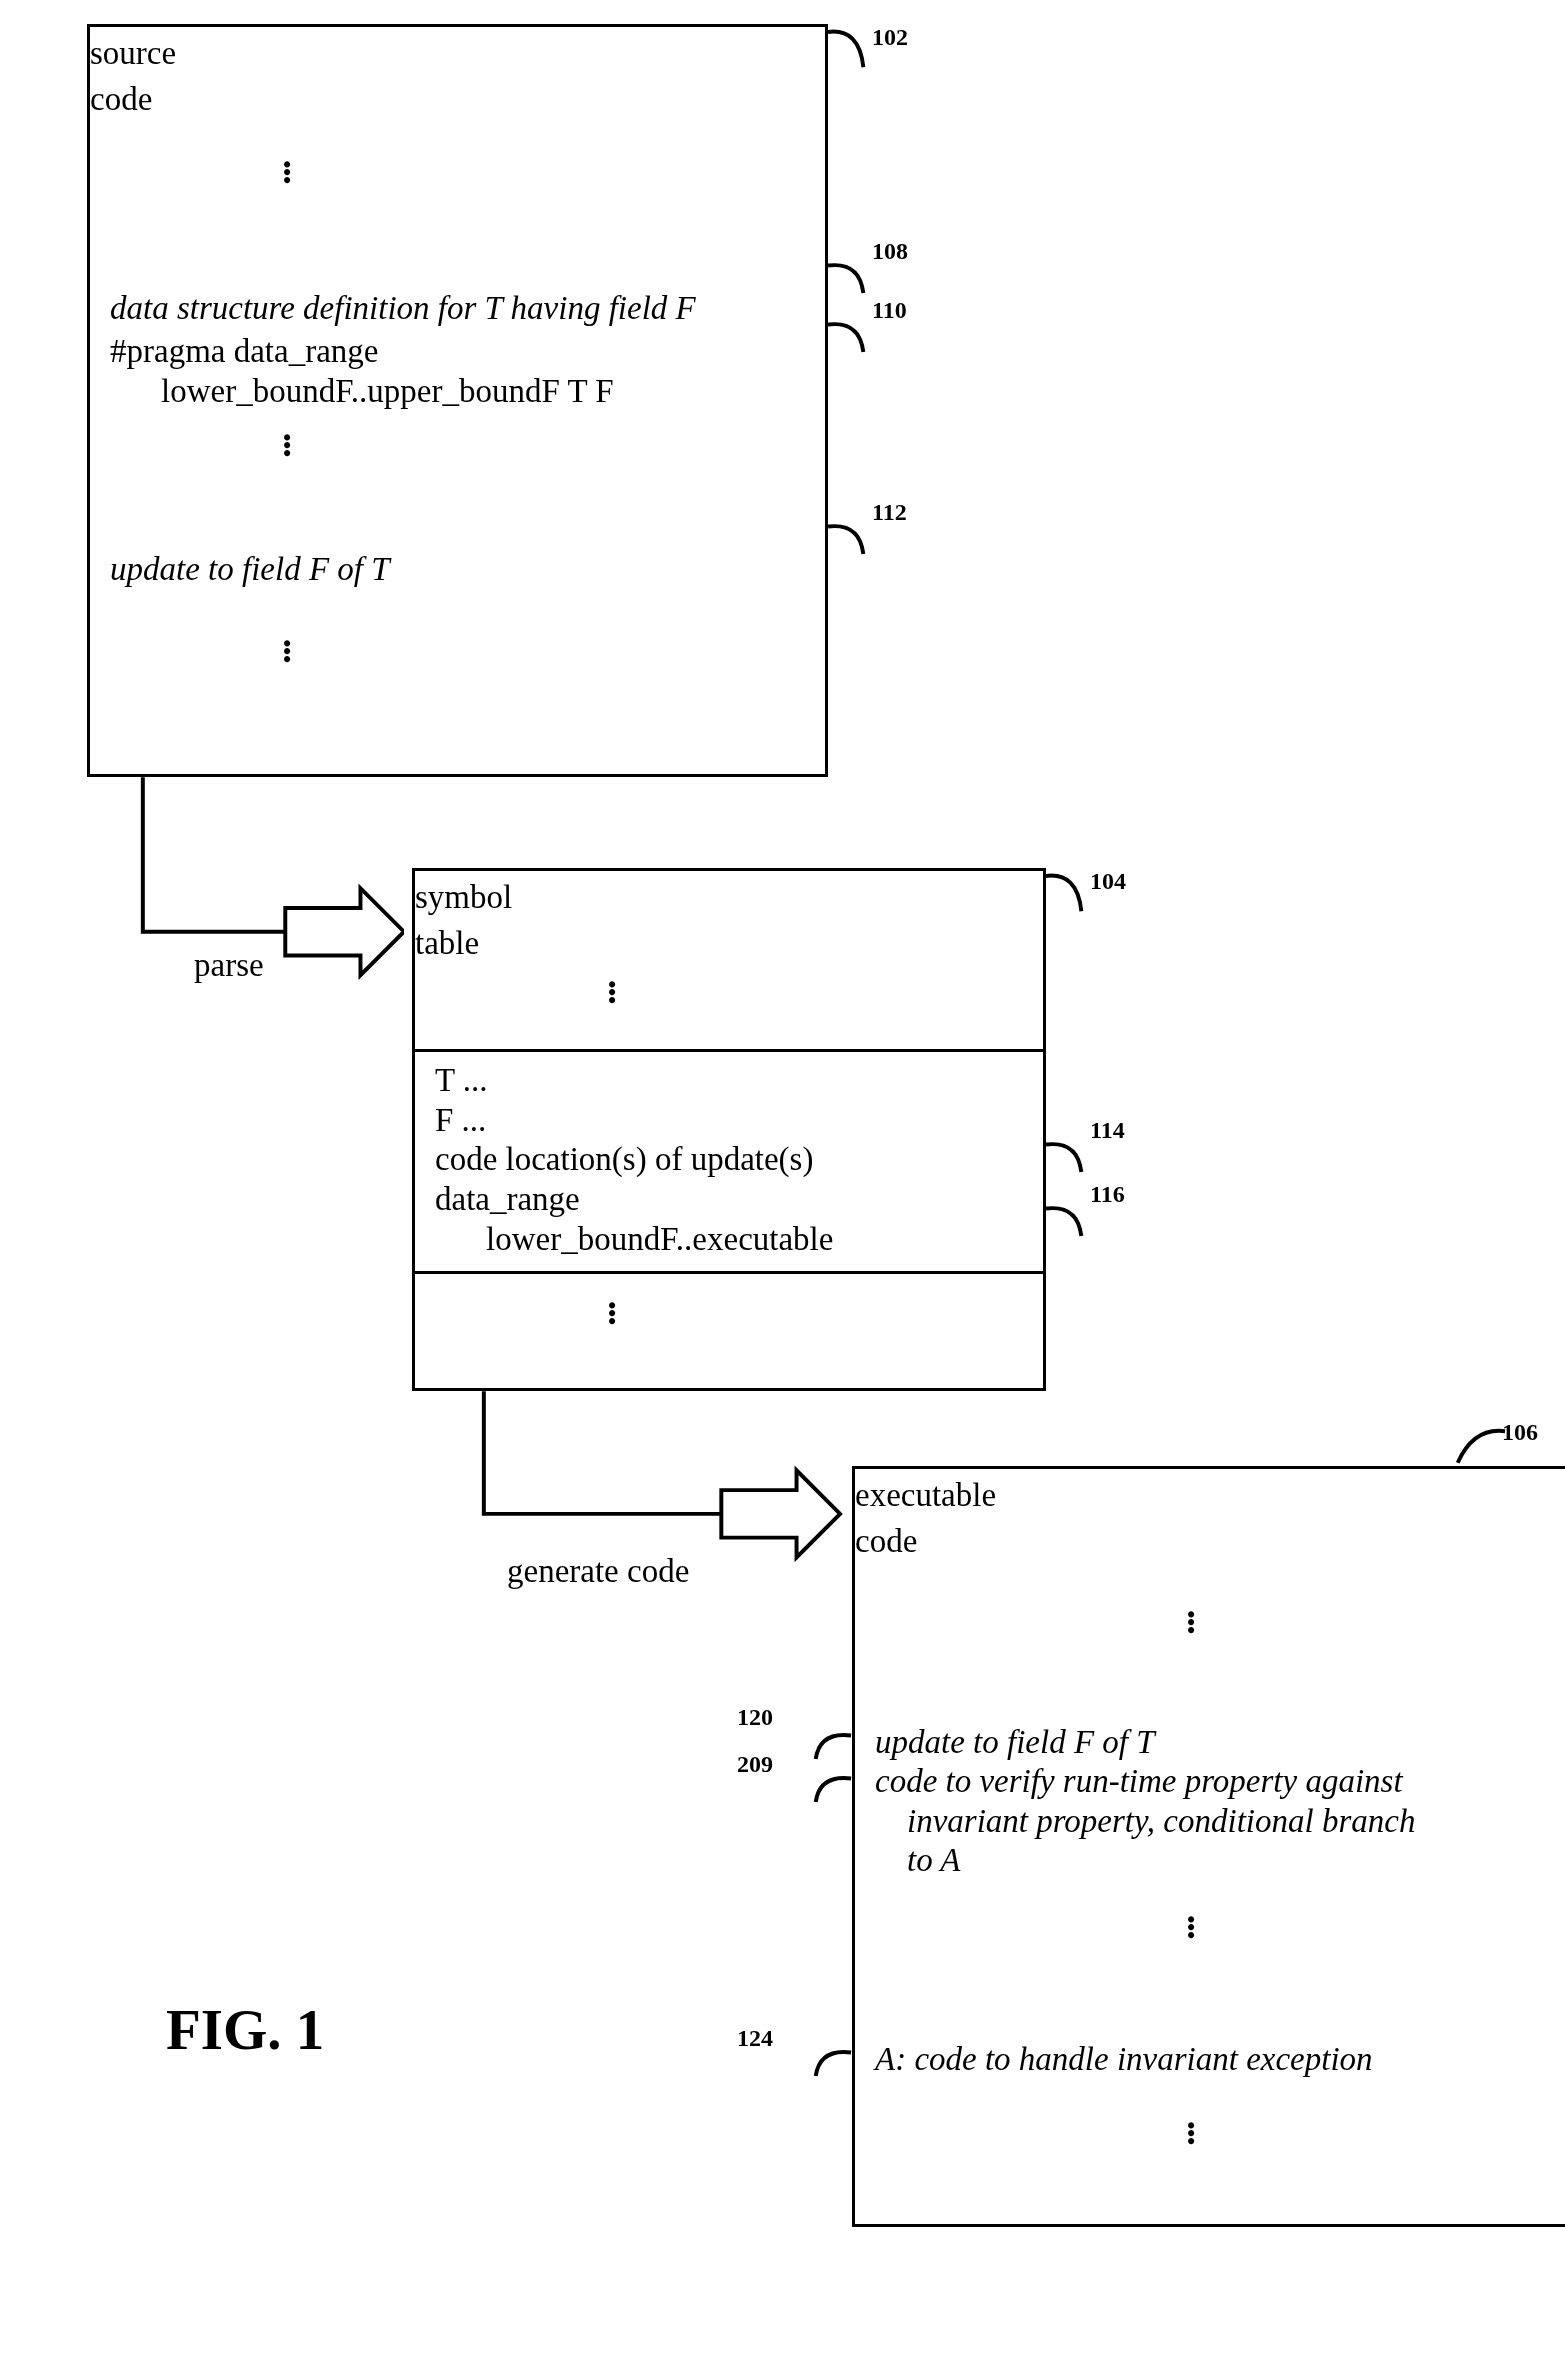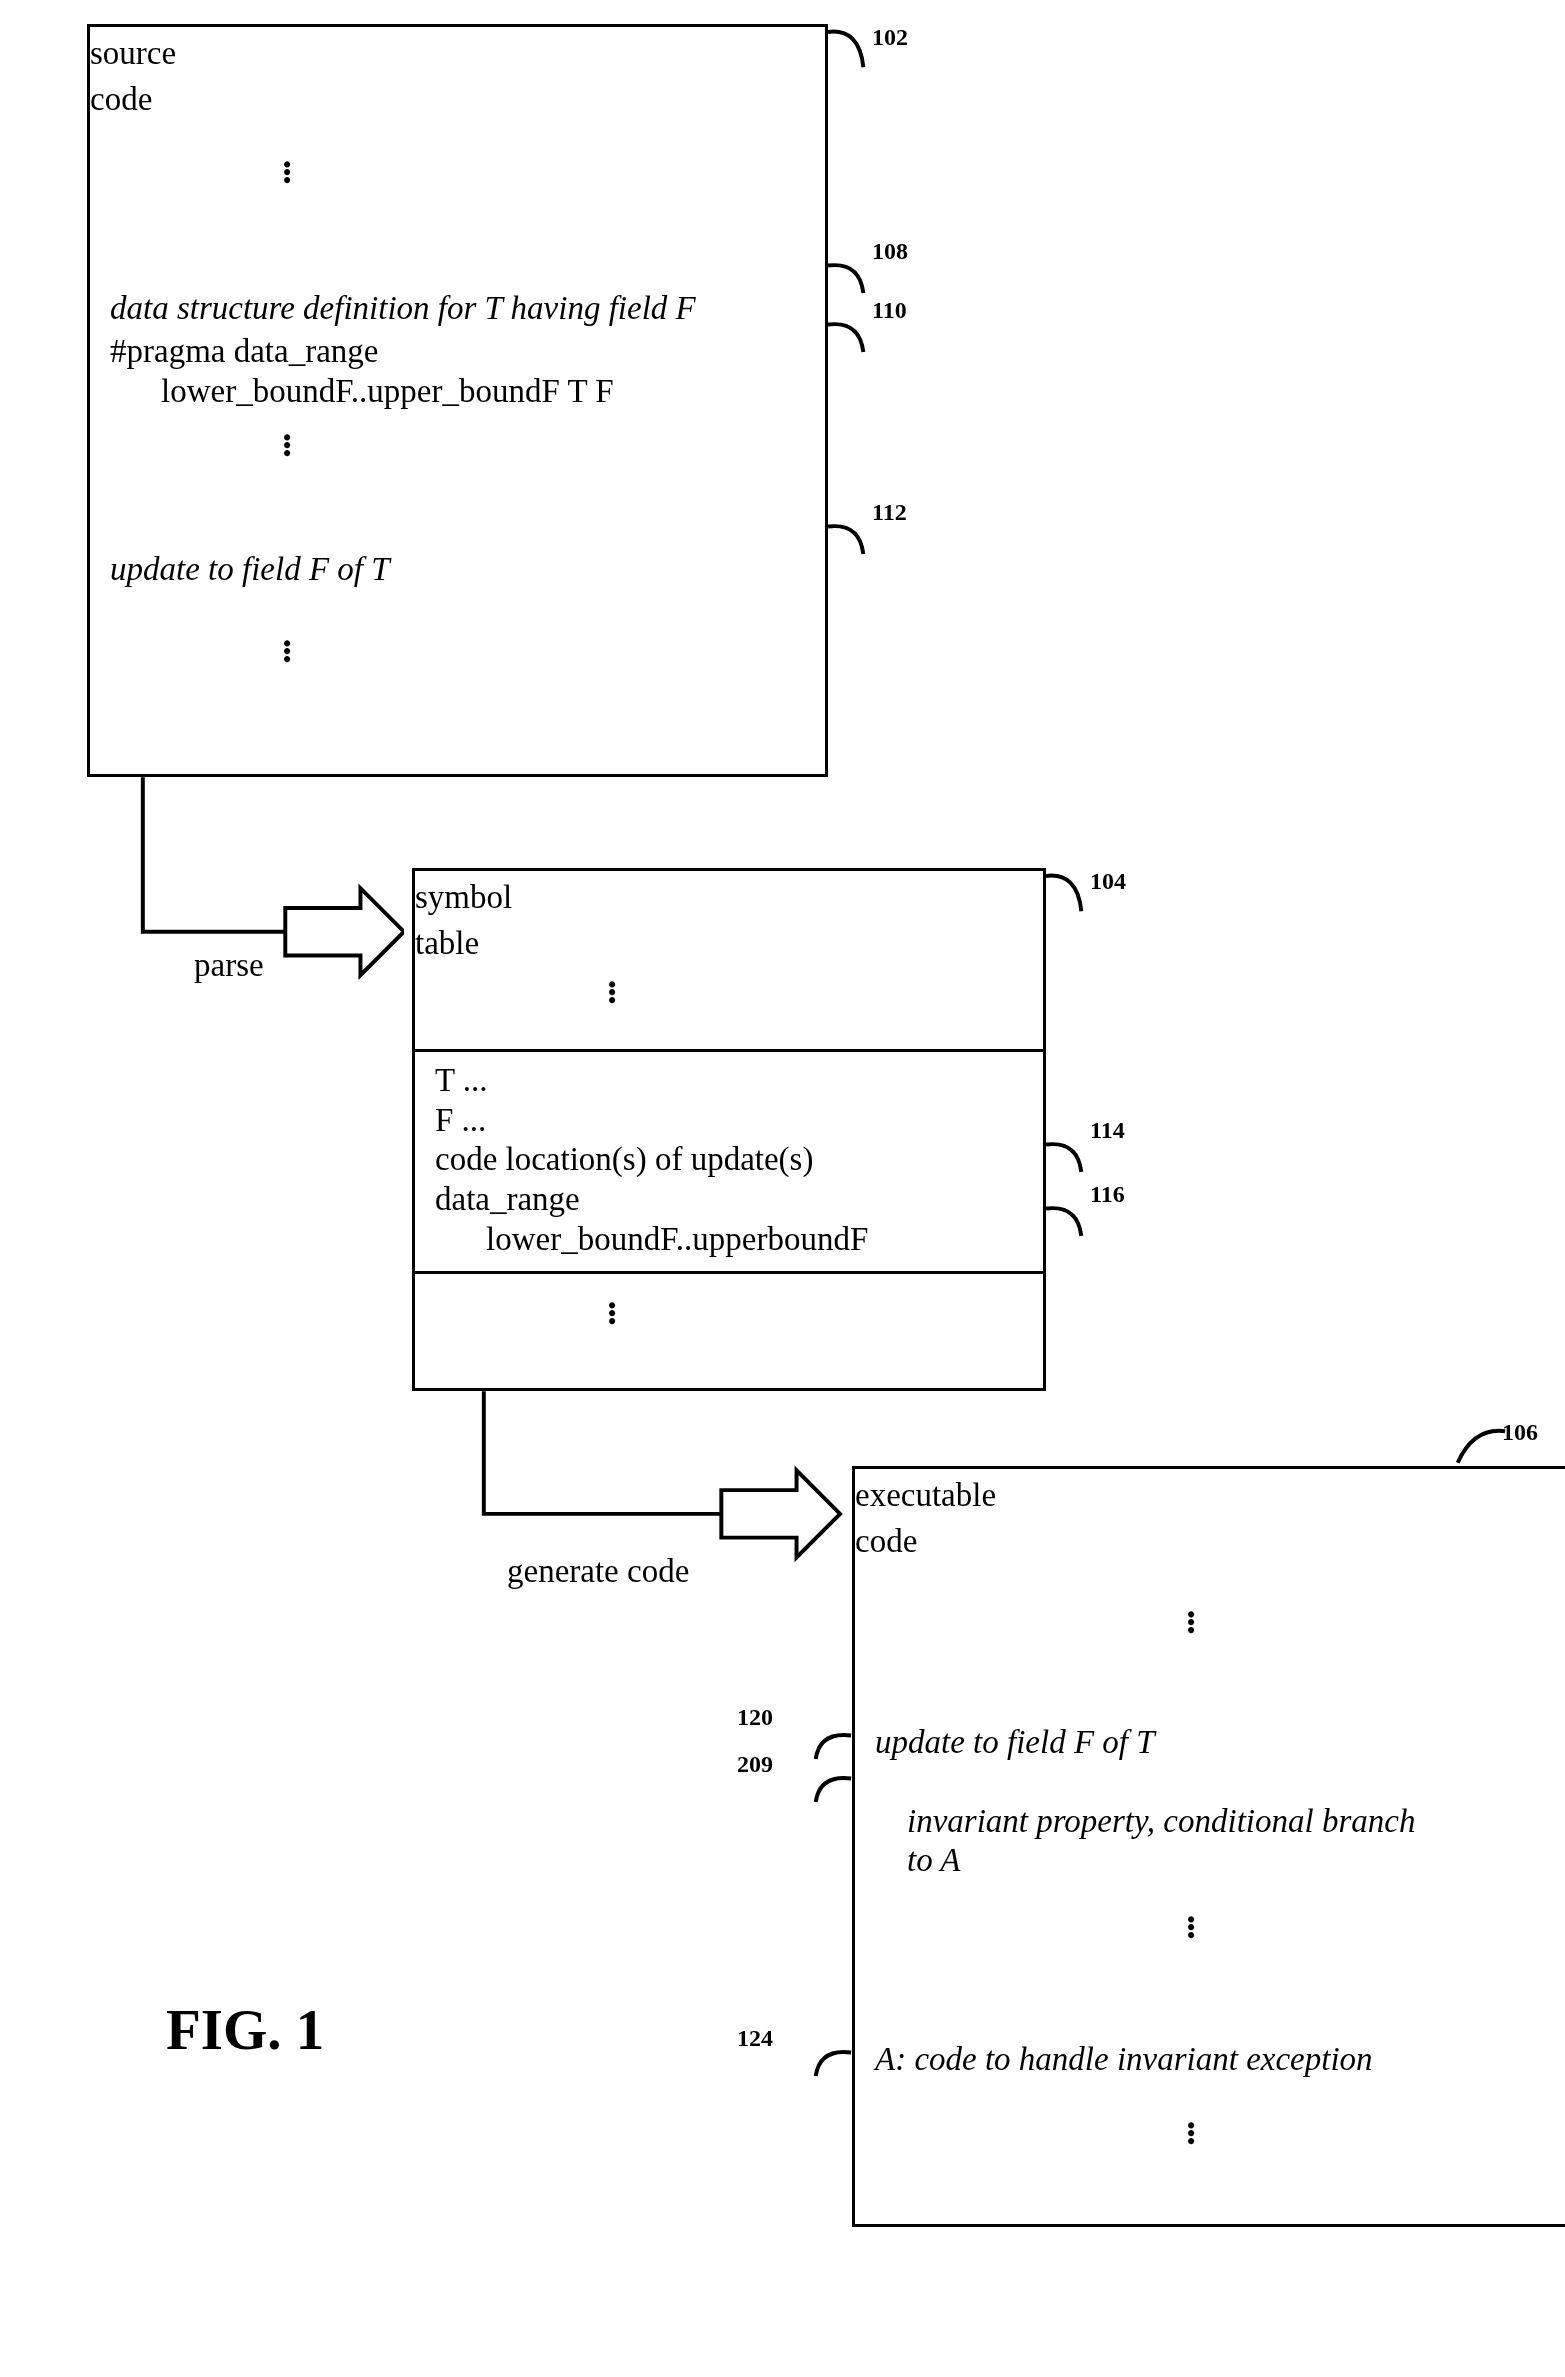--- a/index.html
+++ b/index.html
@@ -119,21 +119,21 @@
     <div class="box-title">table</div>
 
     <div class="dots" style="position:absolute; left:178px; top:107px; writing-mode:vertical-lr; letter-spacing:-4.8px;">···</div>
 
     <div class="divider" style="top:178px;"></div>
 
     <div class="content-line" style="position:absolute; left:20px; top:190px;">T ...</div>
     <div class="content-line" style="position:absolute; left:20px; top:230px;">F ...</div>
     <div class="content-line" style="position:absolute; left:20px; top:269px;">code location(s) of update(s)</div>
     <div class="content-line" style="position:absolute; left:20px; top:309px;">data_range</div>
-    <div class="content-line" style="position:absolute; left:71px; top:349px;">lower_boundF..upperboundF</div>
+    <div class="content-line" style="position:absolute; left:71px; top:349px;">lower_boundF..executable</div>
 
     <div class="divider" style="top:400px;"></div>
 
     <div class="dots" style="position:absolute; left:178px; top:428px; writing-mode:vertical-lr; letter-spacing:-4.8px;">···</div>
   </div>
 
   <svg class="ref-hook" style="left:1046px; top:868px;" width="55" height="63" viewBox="0 0 70 80">
     <path d="M0 10 Q40 5 45 55" stroke="#000" stroke-width="5" fill="none"></path>
   </svg>
   <div class="ref-label" style="left:1090px; top:868px;">104</div>
@@ -155,20 +155,21 @@
   <div class="arrow-label" style="left:507px; top:1553px;">generate code</div>
 
   <div class="box" style="left:852px; top:1466px; width:773px; height:761px;">
     <div class="box-title">executable</div>
     <div class="box-title">code</div>
 
     <div class="dots" style="position:absolute; left:317px; top:139px; writing-mode:vertical-lr; letter-spacing:-4.8px;">···</div>
 
     <div class="content-line italic" style="position:absolute; left:20px; top:254px;">update to field F of T</div>
 
+    <div class="content-line italic" style="position:absolute; left:20px; top:293px;">code to verify run-time property against</div>
     <div class="content-line italic" style="position:absolute; left:52px; top:333px;">invariant property, conditional branch</div>
     <div class="content-line italic" style="position:absolute; left:52px; top:372px;">to A</div>
 
     <div class="dots" style="position:absolute; left:317px; top:444px; writing-mode:vertical-lr; letter-spacing:-4.8px;">···</div>
 
     <div class="content-line italic" style="position:absolute; left:20px; top:571px;">A: code to handle invariant exception</div>
 
     <div class="dots" style="position:absolute; left:317px; top:650px; writing-mode:vertical-lr; letter-spacing:-4.8px;">···</div>
   </div>
 

